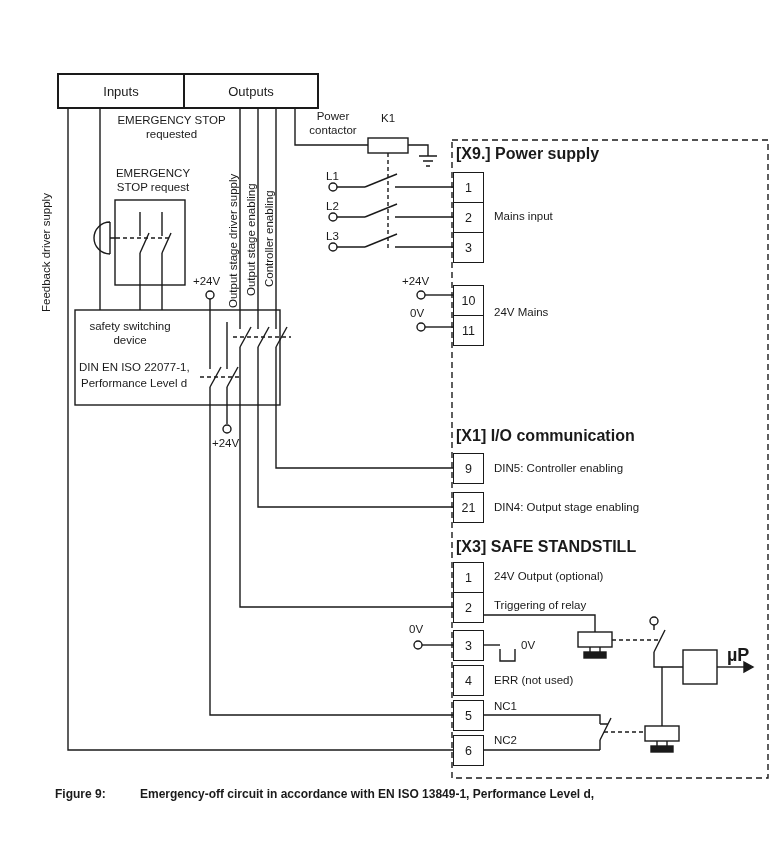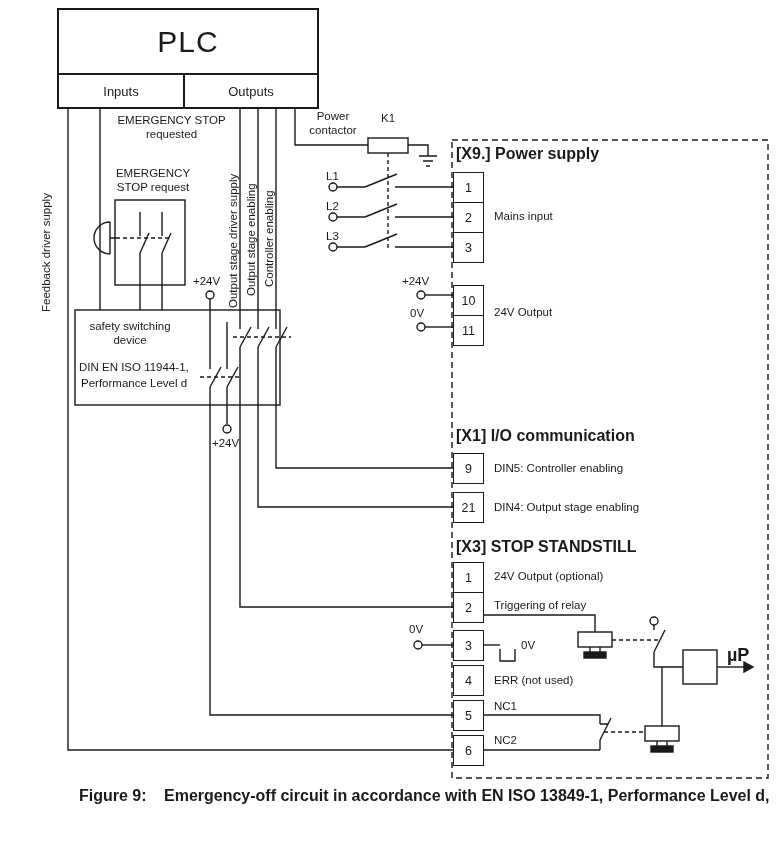--- a/index.html
+++ b/index.html
@@ -16,21 +16,21 @@
   .plc-cell.out{flex:1 1 auto;border-right:none;text-align:right;}
   .lbl{position:absolute;font-size:11.5px;line-height:13.5px;white-space:nowrap;}
   .wrap{white-space:normal;}
   .ctr{text-align:center;}
   .vlbl{position:absolute;font-size:11.5px;line-height:13px;white-space:nowrap;
         transform:rotate(-90deg);transform-origin:0 0;}
   .hdr{position:absolute;font-size:16px;font-weight:bold;white-space:nowrap;}
   .term{position:absolute;left:453px;width:31px;height:31px;box-sizing:border-box;
         border:1.6px solid #1a1a1a;background:#fff;display:flex;align-items:center;
         justify-content:center;font-size:12.5px;}
-  .cap{position:absolute;font-size:16px;font-weight:bold;white-space:nowrap;margin-left:24px;}
+  .cap{position:absolute;font-size:12px;font-weight:bold;white-space:nowrap;}
   .b{font-weight:bold;}
 </style>
 </head>
 <body>
 
 <div class="stage">
 
   <svg width="777" height="868" viewBox="0 0 777 868">
     <g fill="none" stroke="#1a1a1a" stroke-width="1.4">
 
@@ -107,23 +107,20 @@
         <path d="M657,741 V746 M667,741 V746"></path>
         <rect x="651" y="746" width="22" height="6" fill="#1a1a1a"></rect>
       </g>
       <path d="M483,715 H600 V724 M600,740 V750"></path>
       <path d="M483,750 H600"></path>
       <path d="M600,740 L611,718 M600,724 H608"></path>
       <path stroke-dasharray="4,3" d="M604,732 H645"></path>
     </g>
   </svg>
 
-  <div class="plc-top">
-    <span>PLC</span>
-  </div>
   <div class="plc-row">
     <div class="plc-cell">Inputs</div>
     <div class="plc-cell out">Outputs</div>
   </div>
 
   <div class="lbl ctr wrap" style="left:104px;top:114px;width:135px">EMERGENCY STOP requested</div>
   <div class="vlbl" style="left:40px;top:312px">Feedback driver supply</div>
   <div class="lbl ctr wrap" style="left:103px;top:167px;width:100px">EMERGENCY STOP request</div>
   <div class="vlbl" style="left:227px;top:308px">Output stage driver supply</div>
   <div class="vlbl" style="left:245px;top:296px">Output stage enabling</div>
@@ -133,40 +130,40 @@
   <div class="lbl" style="left:381px;top:112px">K1</div>
   <div class="lbl" style="left:326px;top:170px">L1</div>
   <div class="lbl" style="left:326px;top:200px">L2</div>
   <div class="lbl" style="left:326px;top:230px">L3</div>
   <div class="lbl" style="left:402px;top:275px">+24V</div>
   <div class="lbl" style="left:410px;top:307px">0V</div>
   <div class="lbl" style="left:193px;top:275px">+24V</div>
   <div class="lbl" style="left:212px;top:437px">+24V</div>
 
   <div class="lbl ctr wrap" style="left:80px;top:320px;width:100px">safety switching device</div>
-  <div class="lbl" style="left:79px;top:361px">DIN EN ISO 11944-1,</div>
+  <div class="lbl" style="left:79px;top:361px">DIN EN ISO 22077-1,</div>
   <div class="lbl" style="left:81px;top:377px">Performance Level d</div>
 
 
   <div class="hdr" style="left:456px;top:145px">[X9.] Power supply</div>
   <div class="term" style="top:172px">1</div>
   <div class="term" style="top:202px">2</div>
   <div class="term" style="top:232px">3</div>
   <div class="lbl" style="left:494px;top:210px">Mains input</div>
   <div class="term" style="top:285px">10</div>
   <div class="term" style="top:315px">11</div>
-  <div class="lbl" style="left:494px;top:306px">24V Output</div>
+  <div class="lbl" style="left:494px;top:306px">24V Mains</div>
 
   <div class="hdr" style="left:456px;top:427px">[X1] I/O communication</div>
   <div class="term" style="top:453px">9</div>
   <div class="lbl" style="left:494px;top:462px">DIN5: Controller enabling</div>
   <div class="term" style="top:492px">21</div>
   <div class="lbl" style="left:494px;top:501px">DIN4: Output stage enabling</div>
 
-  <div class="hdr" style="left:456px;top:538px">[X3] STOP STANDSTILL</div>
+  <div class="hdr" style="left:456px;top:538px">[X3] SAFE STANDSTILL</div>
   <div class="term" style="top:562px">1</div>
   <div class="lbl" style="left:494px;top:570px">24V Output (optional)</div>
   <div class="term" style="top:592px">2</div>
   <div class="lbl" style="left:494px;top:599px">Triggering of relay</div>
   <div class="term" style="top:630px">3</div>
   <div class="lbl" style="left:409px;top:623px">0V</div>
   <div class="lbl" style="left:521px;top:639px">0V</div>
   <div class="term" style="top:665px">4</div>
   <div class="lbl" style="left:494px;top:674px">ERR (not used)</div>
   <div class="term" style="top:700px">5</div>

